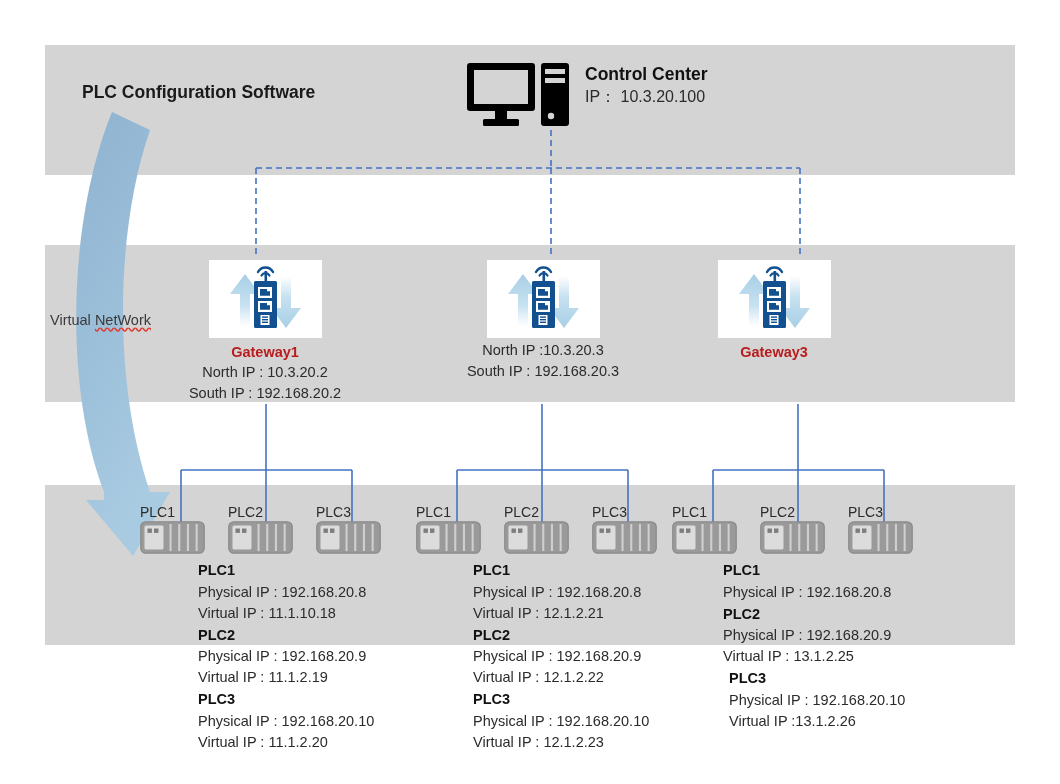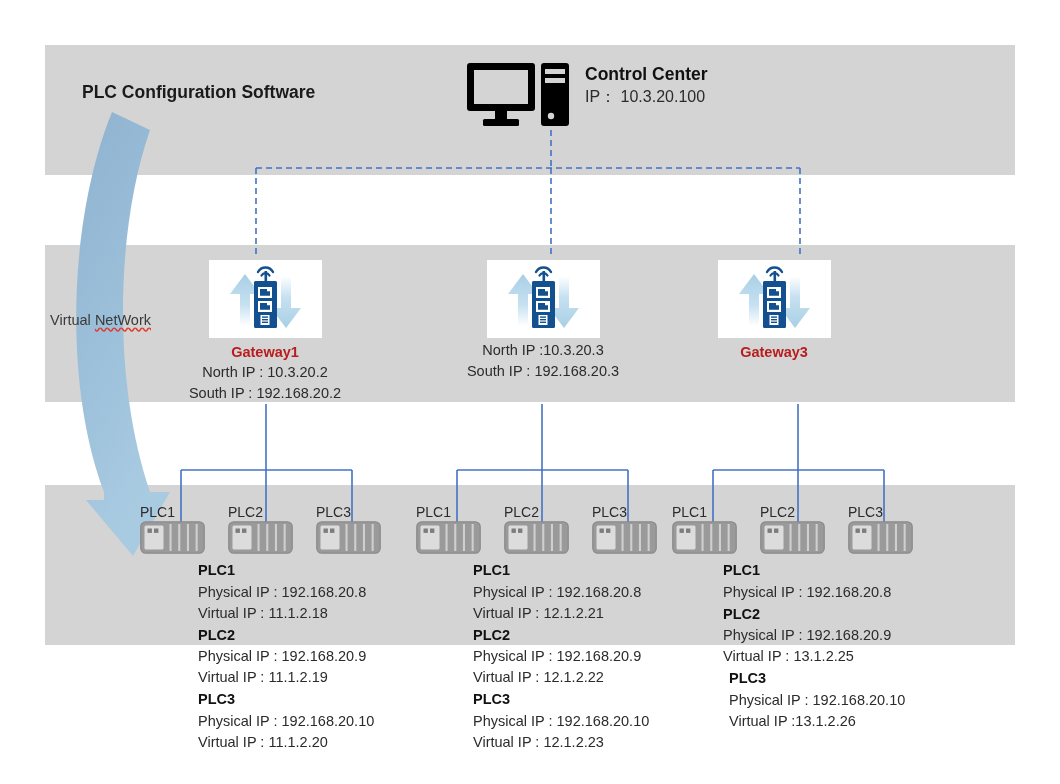--- a/index.html
+++ b/index.html
@@ -299,21 +299,21 @@
       <svg class="plc-icon" viewBox="0 0 65 33">
           <use href="#plc-symbol"></use>
         </svg>
     </div>
   </div>
 
   <div class="detail" id="detail-1">
     <div class="det-item">
       <div class="det-name">PLC1</div>
       <div class="det-line">Physical IP : 192.168.20.8</div>
-      <div class="det-line">Virtual IP : 11.1.2.18</div>
+      <div class="det-line">Virtual IP : 11.1.10.18</div>
     </div>
     <div class="det-item">
       <div class="det-name">PLC2</div>
       <div class="det-line">Physical IP : 192.168.20.9</div>
       <div class="det-line">Virtual IP : 11.1.2.19</div>
     </div>
     <div class="det-item">
       <div class="det-name">PLC3</div>
       <div class="det-line">Physical IP : 192.168.20.10</div>
       <div class="det-line">Virtual IP : 11.1.2.20</div>

